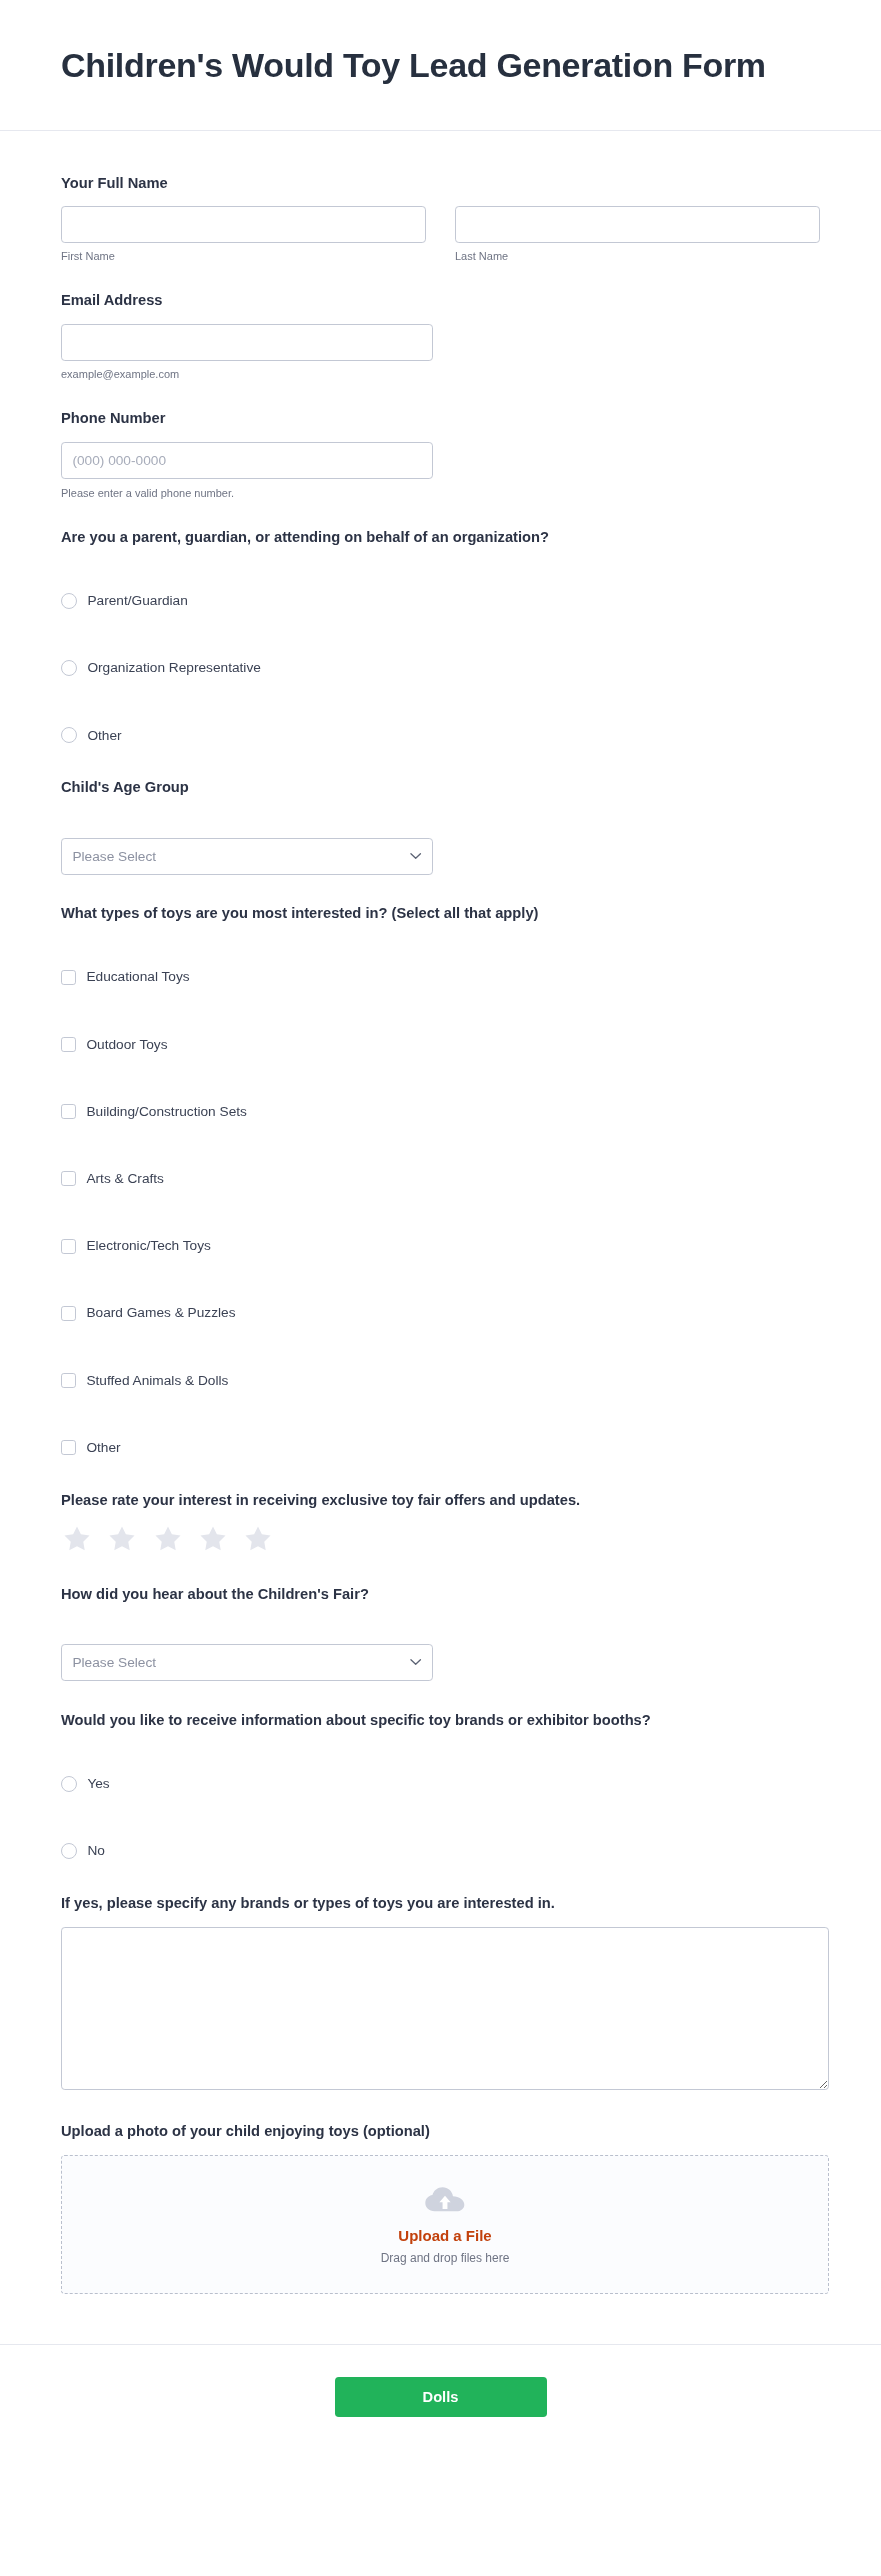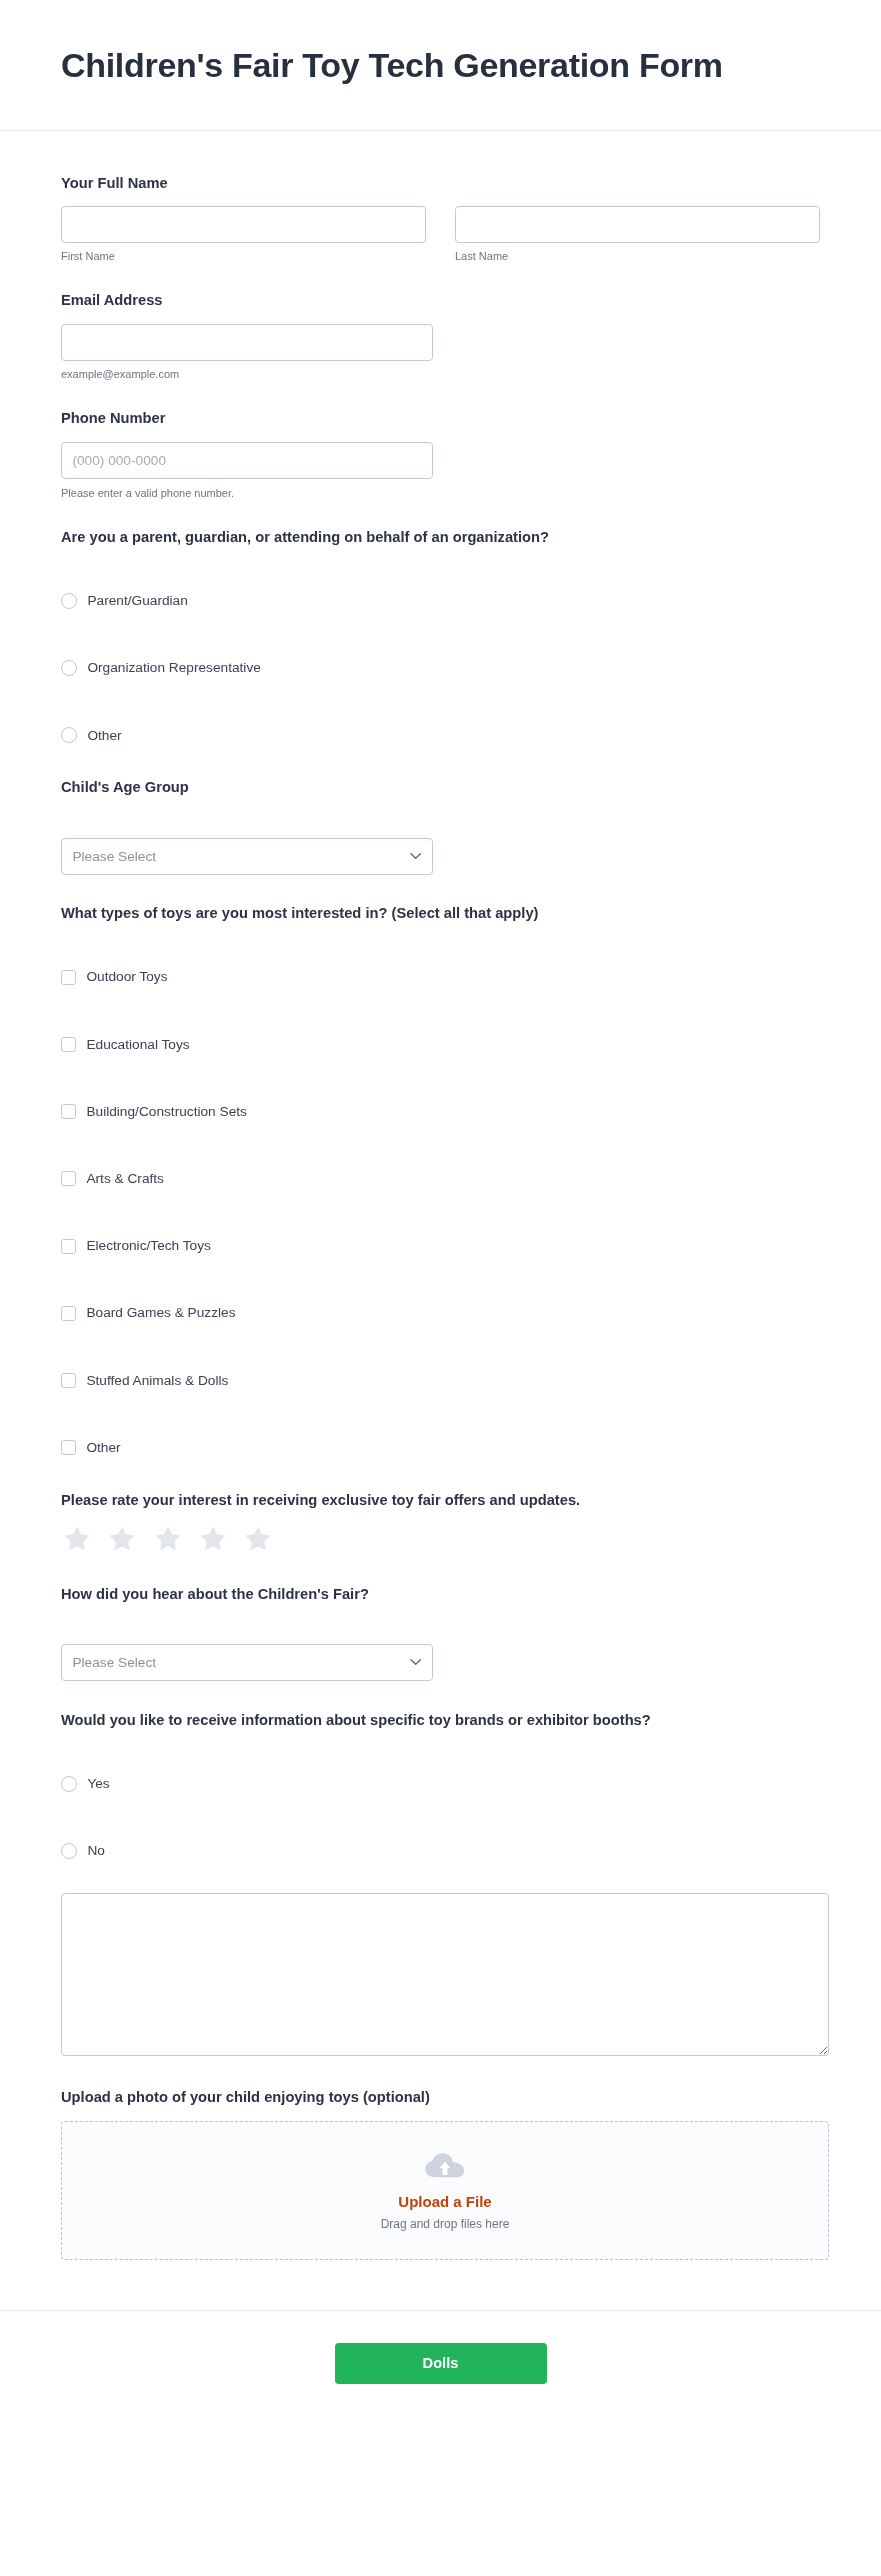--- a/index.html
+++ b/index.html
@@ -192,21 +192,21 @@
     cursor: pointer;
     font-family: "Liberation Sans", sans-serif;
   }
 </style>
 </head>
 <body>
 
 <div class="form-wrap">
 
   <div class="form-header">
-    <h1 class="form-title">Children's Fair Toy Tech Generation Form</h1>
+    <h1 class="form-title">Children's Would Toy Lead Generation Form</h1>
   </div>
 
   <div class="form-body">
 
     <div class="field">
       <label class="field-label">Your Full Name</label>
       <div class="name-row">
         <div class="name-col">
           <input class="txt" type="text" placeholder="" style="">
           <span class="sub-label">First Name</span>
@@ -260,25 +260,25 @@
             </svg>
         </span>
       </div>
     </div>
 
     <div class="field">
       <label class="field-label">What types of toys are you most interested in? (Select all that apply)</label>
       <div class="opt-list">
         <div class="opt">
           <span class="chk-box"></span>
+          <span class="opt-text">Educational Toys</span>
+        </div>
+        <div class="opt">
+          <span class="chk-box"></span>
           <span class="opt-text">Outdoor Toys</span>
-        </div>
-        <div class="opt">
-          <span class="chk-box"></span>
-          <span class="opt-text">Educational Toys</span>
         </div>
         <div class="opt">
           <span class="chk-box"></span>
           <span class="opt-text">Building/Construction Sets</span>
         </div>
         <div class="opt">
           <span class="chk-box"></span>
           <span class="opt-text">Arts &amp; Crafts</span>
         </div>
         <div class="opt">
@@ -353,20 +353,21 @@
           <span class="opt-text">Yes</span>
         </div>
         <div class="opt">
           <span class="radio-dot"></span>
           <span class="opt-text">No</span>
         </div>
       </div>
     </div>
 
     <div class="field">
+      <label class="field-label">If yes, please specify any brands or types of toys you are interested in.</label>
       <textarea class="ta" placeholder="" style=""></textarea>
     </div>
 
     <div class="field">
       <label class="field-label">Upload a photo of your child enjoying toys (optional)</label>
       <div class="uploader">
         <span class="up-cloud">
           <svg width="42" height="30" viewBox="0 0 44 32">
             <path d="M11 27 C4.9 27 1 23 1 18.2 C1 13.9 4.3 10.3 8.6 9.7 C9.8 4.8 14.2 1.3 19.4 1.3 C25 1.3 29.7 5.4 30.5 10.8 C37 11 42.6 14.9 42.6 19.9 C42.6 24 38.9 27 34.1 27 Z" fill="#cfd3de"></path>
             <path d="M22 10.5 L28 17.2 L24.6 17.2 L24.6 24.5 L19.4 24.5 L19.4 17.2 L16 17.2 Z" fill="#ffffff"></path>

